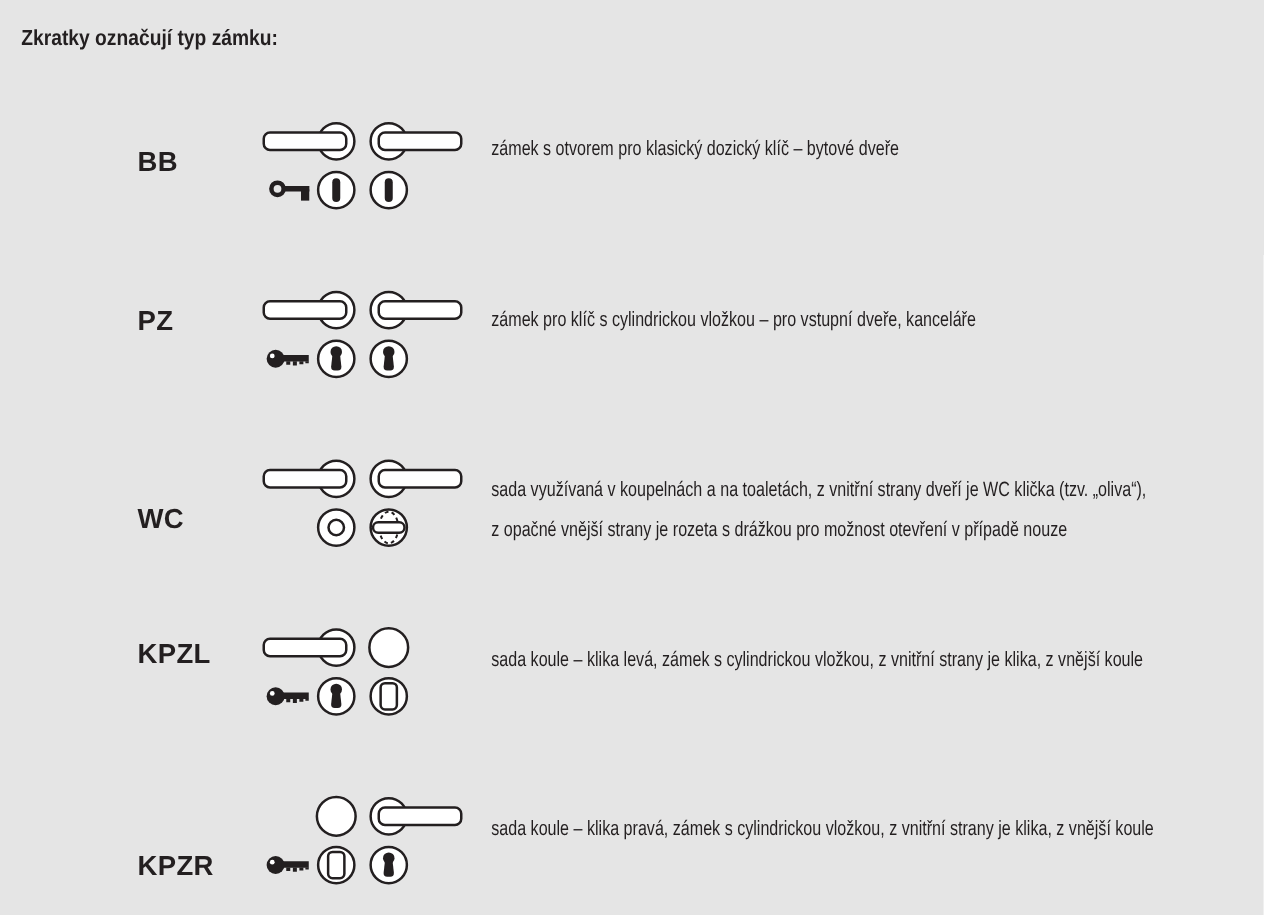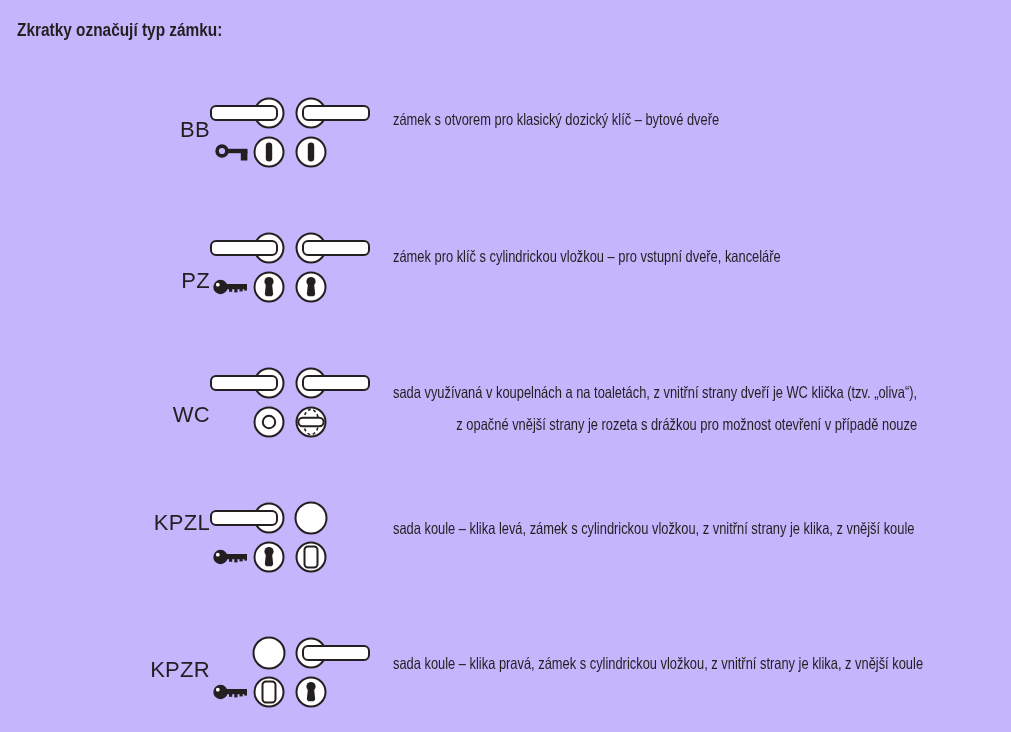--- a/index.html
+++ b/index.html
@@ -1,20 +1,20 @@
 <!DOCTYPE html>
 <html><head>
 <meta charset="utf-8">
 <style>
   html,body{margin:0;padding:0;background:#ffffff;}
-  #page{position:relative;width:1011px;height:732px;background:#c4b5fd;overflow:hidden;
-        font-family:"Liberation Sans", sans-serif;color:#231f20;text-align:right;}
+  #page{position:relative;width:1011px;height:732px;background:#e5e5e5;overflow:hidden;
+        font-family:"Liberation Sans", sans-serif;color:#231f20;}
   .title{position:absolute;left:17px;top:20px;font-size:17.5px;font-weight:bold;
          white-space:nowrap;transform:scaleX(0.88);transform-origin:left center;}
-  .code-label{position:absolute;left:110px;width:100px;font-size:22px;font-weight:normal;
+  .code-label{position:absolute;left:110px;width:100px;font-size:22px;font-weight:bold;
               line-height:26px;letter-spacing:0.3px;}
   .icon-svg{position:absolute;left:200px;width:180px;height:80px;}
   .desc{position:absolute;left:393px;font-size:16.5px;line-height:22px;white-space:nowrap;
         transform:scaleX(0.78);transform-origin:left top;letter-spacing:0px;}
   .desc.two-line{line-height:32px;}
   .oln{fill:#ffffff;stroke:#231f20;stroke-width:2;}
   .ink{fill:#231f20;stroke:none;}
   .ring{fill:none;stroke:#231f20;stroke-width:3.6;}
   .dash{fill:none;stroke:#231f20;stroke-width:1.6;stroke-dasharray:3 2.6;}
 </style>
@@ -82,21 +82,21 @@
     <use href="#lever-left" x="69" y="18"></use>
     <use href="#lever-right" x="111" y="18"></use>
     <use href="#key-classic" x="22" y="56"></use>
     <use href="#esc-bb" x="69" y="57"></use>
     <use href="#esc-bb" x="111" y="57"></use>
   </svg>
   <div class="desc" style="top:108px">
     <div>zámek s otvorem pro klasický dozický klíč – bytové dveře</div>
   </div>
 
-  <div class="code-label" style="top:268px">PZ</div>
+  <div class="code-label" style="top:244px">PZ</div>
   <svg class="icon-svg" style="top:230px" viewBox="0 0 180 80">
     <use href="#lever-left" x="69" y="18"></use>
     <use href="#lever-right" x="111" y="18"></use>
     <use href="#key-modern" x="20.5" y="57"></use>
     <use href="#esc-pz" x="69" y="57"></use>
     <use href="#esc-pz" x="111" y="57"></use>
   </svg>
   <div class="desc" style="top:245px">
     <div>zámek pro klíč s cylindrickou vložkou – pro vstupní dveře, kanceláře</div>
   </div>
@@ -118,21 +118,21 @@
     <use href="#lever-left" x="69" y="18"></use>
     <use href="#knob" x="111" y="18"></use>
     <use href="#key-modern" x="20.5" y="57"></use>
     <use href="#esc-pz" x="69" y="57"></use>
     <use href="#esc-plate" x="111" y="57"></use>
   </svg>
   <div class="desc" style="top:517px">
     <div>sada koule – klika levá, zámek s cylindrickou vložkou, z vnitřní strany je klika, z vnější koule</div>
   </div>
 
-  <div class="code-label" style="top:657px">KPZR</div>
+  <div class="code-label" style="top:680px">KPZR</div>
   <svg class="icon-svg" style="top:635px" viewBox="0 0 180 80">
     <use href="#knob" x="69" y="18"></use>
     <use href="#lever-right" x="111" y="18"></use>
     <use href="#key-modern" x="20.5" y="57"></use>
     <use href="#esc-plate" x="69" y="57"></use>
     <use href="#esc-pz" x="111" y="57"></use>
   </svg>
   <div class="desc" style="top:652px">
     <div>sada koule – klika pravá, zámek s cylindrickou vložkou, z vnitřní strany je klika, z vnější koule</div>
   </div>

